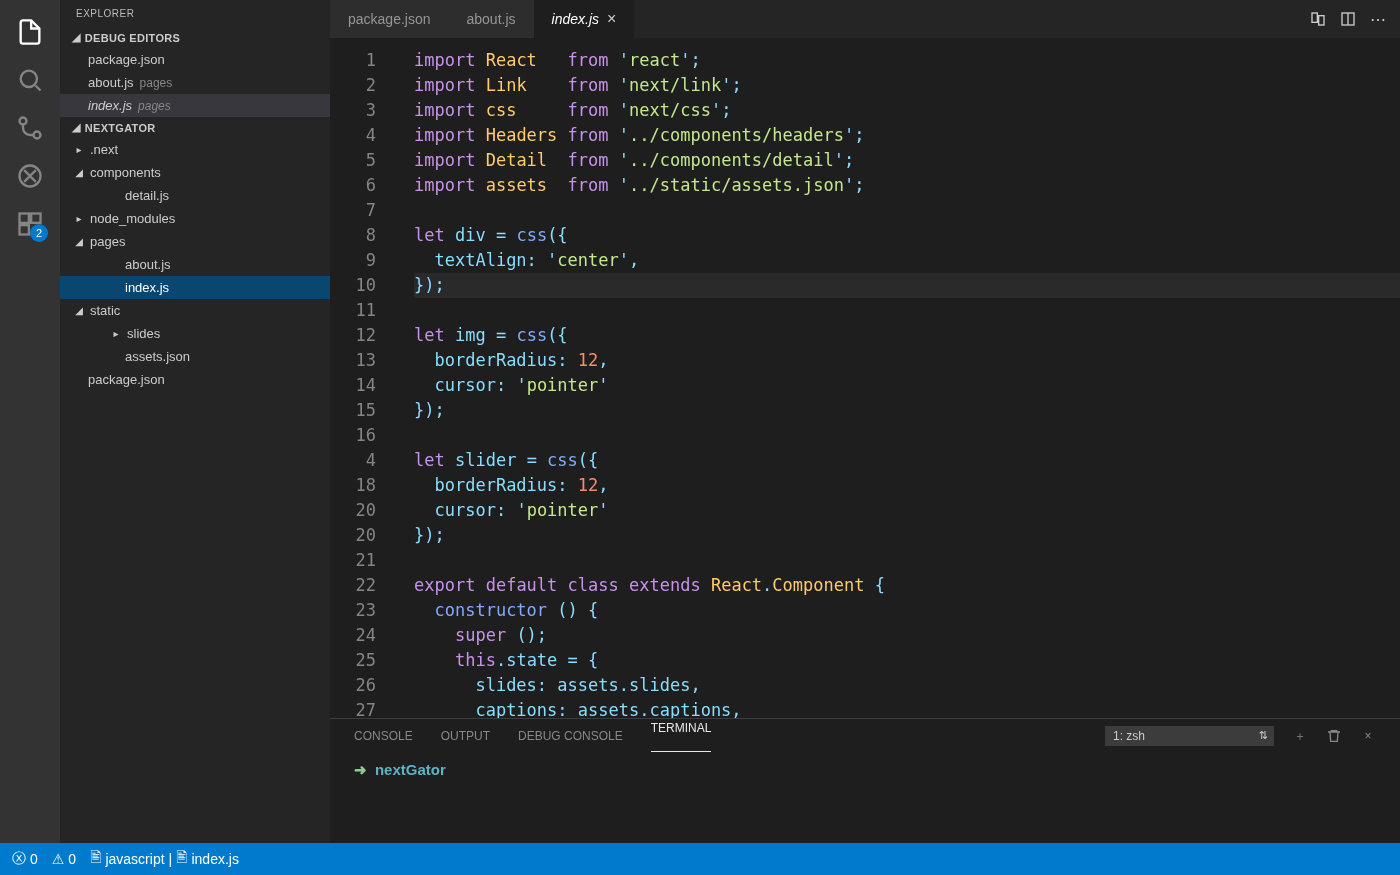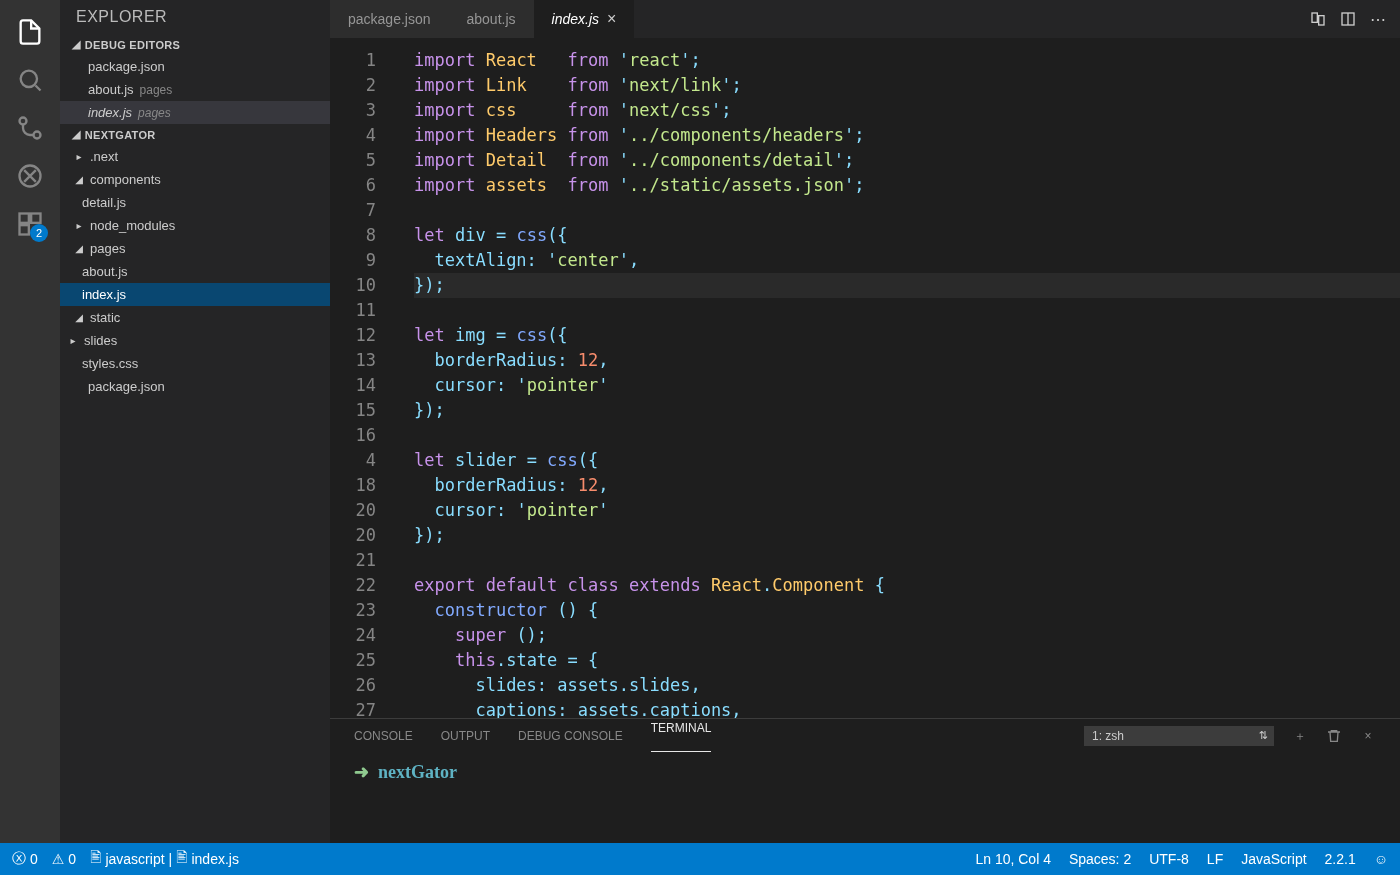--- a/index.html
+++ b/index.html
@@ -4,25 +4,25 @@
 <style>
 * { margin:0; padding:0; box-sizing:border-box; }
 body { font-family: -apple-system, "Segoe UI", Arial, sans-serif; background:#1e1e1e; color:#ccc; width:1400px; height:875px; overflow:hidden; }
 .app { display:flex; height:843px; }
 .activitybar { width:60px; background:#333333; display:flex; flex-direction:column; align-items:center; padding-top:8px; }
 .activity-icon { width:48px; height:48px; display:flex; align-items:center; justify-content:center; color:#858585; cursor:pointer; position:relative; }
 .activity-icon.active { color:#fff; }
 .activity-icon svg { width:28px; height:28px; }
 .badge { position:absolute; bottom:6px; right:6px; background:#007acc; color:#fff; font-size:11px; border-radius:50%; width:18px; height:18px; display:flex; align-items:center; justify-content:center; }
 .sidebar { width:270px; background:#252526; display:flex; flex-direction:column; font-size:13px; }
-.sidebar-title { padding:8px 16px; font-size:16px; letter-spacing:0.5px; color:#bbb; }
+.sidebar-title { padding:8px 16px; font-size:10px; letter-spacing:0.5px; color:#bbb; }
 .section-header { padding:4px 12px; font-size:11px; font-weight:700; color:#ccc; display:flex; align-items:center; gap:4px; letter-spacing:0.3px; }
 .tree { overflow:auto; }
 .tree-item { padding:4px 0 4px 28px; display:flex; align-items:center; gap:6px; color:#ccc; cursor:pointer; }
-.tree-item.indent1 { padding-left:22px;text-align:center; }
+.tree-item.indent1 { padding-left:65px;text-align:center; }
 .tree-item.selected { background:#094771; color:#fff; }
 .tree-item.active-editor { background:#37373d; }
 .tree-item .chev { width:10px; display:inline-flex; justify-content:center; font-size:10px; margin-left:-14px; }
 .tree-item .dim { color:#888; font-size:12px; }
 .main { flex:1; display:flex; flex-direction:column; background:#1e1e1e; }
 .tabs { height:38px; background:#252526; display:flex; align-items:stretch; }
 .tab { padding:0 18px; display:flex; align-items:center; gap:8px; background:#2d2d2d; color:#969696; font-size:14px; cursor:pointer; }
 .tab.active { background:#1e1e1e; color:#fff; }
 .tab .close { color:#ccc; font-size:16px; }
 .tab-actions { margin-left:auto; display:flex; align-items:center; gap:14px; padding:0 14px; color:#ccc; }
@@ -36,24 +36,24 @@
 .pl { color:#89ddff; }
 .str { color:#c3e88d; }
 .qt { color:#89ddff; }
 .num { color:#f78c6c; }
 .op { color:#89ddff; }
 .panel { height:125px; background:#1e1e1e; border-top:1px solid #3c3c3c; display:flex; flex-direction:column; }
 .panel-tabs { display:flex; align-items:center; padding:0 24px; height:34px; gap:28px; font-size:12px; color:#888; }
 .panel-tab.active { color:#e7e7e7; border-bottom:1px solid #e7e7e7; padding-bottom:16px; }
 .panel-tab { cursor:pointer; }
 .panel-right { margin-left:auto; display:flex; align-items:center; gap:18px; }
-.panel-select { background:#3c3c3c; color:#ccc; border:none; font-size:12px; padding:3px 24px 3px 8px; appearance:none; width:190px; }
+.panel-select { background:#3c3c3c; color:#ccc; border:none; font-size:12px; padding:3px 24px 3px 8px; appearance:none; width:169px; }
 .panel-select-wrap { position:relative; }
 .panel-select-wrap::after { content:"⇅"; position:absolute; right:6px; top:3px; font-size:11px; color:#ccc; }
-.terminal { flex:1; padding:8px 24px; font-family:Liberation Serif, serif; font-size:18px; color:#ccc; }
+.terminal { flex:1; padding:8px 24px; font-family:Liberation Sans, sans-serif; font-size:15px; color:#ccc; }
 .term-arrow { color:#8fc98f; font-weight:bold; }
 .term-cmd { color:#5fb3c4; font-weight:bold; }
 .statusbar { height:32px; background:#007acc; color:#fff; display:flex; align-items:center; padding:0 12px; font-size:14px; gap:16px; }
 .statusbar .left { display:flex; align-items:center; gap:14px; }
 .statusbar .right { margin-left:auto; display:flex; align-items:center; gap:18px; }
 .statusbar .item { display:flex; align-items:center; gap:4px; cursor:pointer; }
 .ico { width:16px; height:16px; display:inline-flex; align-items:center; justify-content:center; }
 </style>
 </head>
 <body>
@@ -147,21 +147,21 @@
         </div>
       <div class="tree-item">
           <span class="chev">◢</span>
           <span>static</span>
         </div>
       <div class="tree-item indent1">
           <span class="chev">▸</span>
           <span>slides</span>
         </div>
       <div class="tree-item indent1">
-          <span>styles.css</span>
+          <span>assets.json</span>
         </div>
       <div class="tree-item">
           <span>package.json</span>
         </div>
     </div>
   </div>
 
   <div class="main">
     <div class="tabs">
       <div class="tab">
@@ -259,22 +259,13 @@
         <span>0</span>
       </span>
     <span class="item">
         <span>🖹</span>
         <span>javascript</span>
         <span> | </span>
         <span>🖹</span>
         <span>index.js</span>
       </span>
   </div>
-  <div class="right">
-    <span class="item">Ln 10, Col 4</span>
-    <span class="item">Spaces: 2</span>
-    <span class="item">UTF-8</span>
-    <span class="item">LF</span>
-    <span class="item">JavaScript</span>
-    <span class="item">2.2.1</span>
-    <span class="item">☺</span>
-  </div>
 </div>
 
 </body></html>

